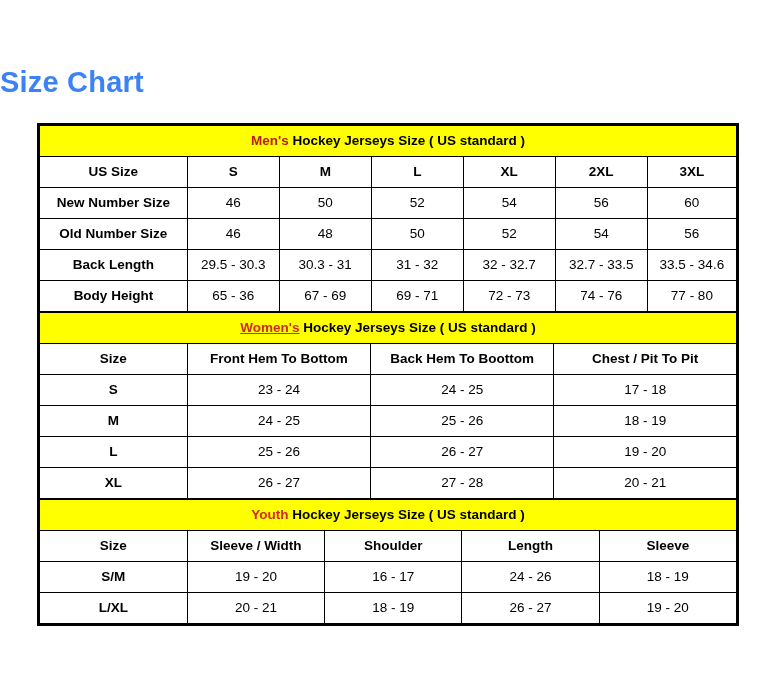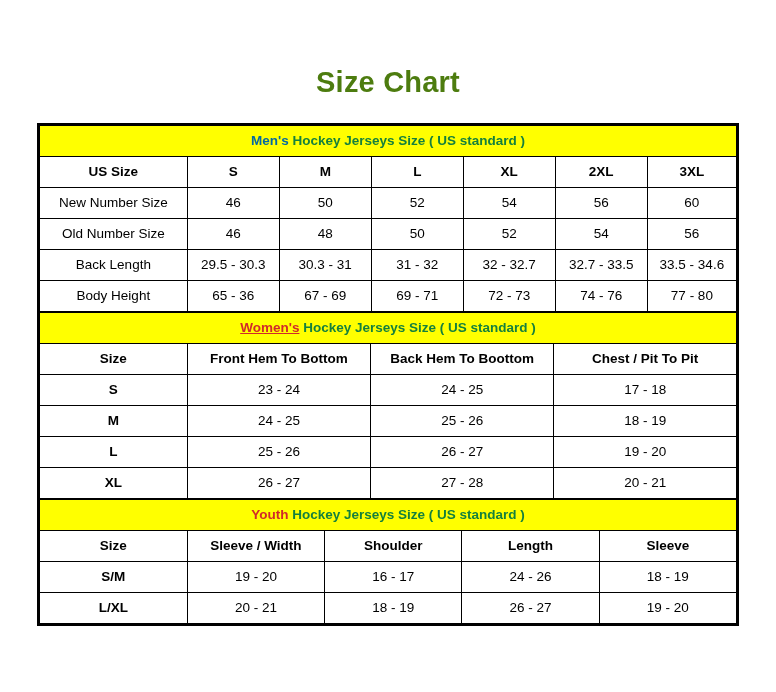--- a/index.html
+++ b/index.html
@@ -14,22 +14,22 @@
     color: #000000;
     overflow: hidden;
   }
   .page {
     width: 776px;
     height: 692px;
     position: relative;
     box-sizing: border-box;
   }
   .title {
-    text-align: center;
-    color: #4d7c0f;
+    text-align: left;
+    color: #3b82f6;
     font-size: 29px;
     font-weight: bold;
     margin-top: 66px;
     margin-bottom: 0;
     letter-spacing: 0.2px;
   }
   .chart-wrap {
     margin: 24px 37px 0 37px;
     border: 2px solid #000;
     box-sizing: border-box;
@@ -47,29 +47,29 @@
     height: 19px;
     vertical-align: middle;
     background: #ffffff;
   }
   .banner td {
     background: #ffff00 !important;
     font-size: 14.5px;
     font-weight: bold;
     padding: 7px 2px 8px 2px;
   }
-  .banner .accent-men { color: #0369a1; }
+  .banner .accent-men { color: #b91c1c; }
   .banner .accent-women { color: #d12a2a; text-decoration: underline; }
   .banner .accent-youth { color: #d12a2a; text-align: right; }
-  .banner .rest { color: #15803d; }
+  .banner .rest { color: #000000; }
   .hdr td {
     font-weight: bold;
   }
   .rowlabel {
-    font-weight: normal;
+    font-weight: bold;
   }
   .bold {
     font-weight: bold;
   }
 </style>
 </head>
 <body>
 
 <div class="page">
 

